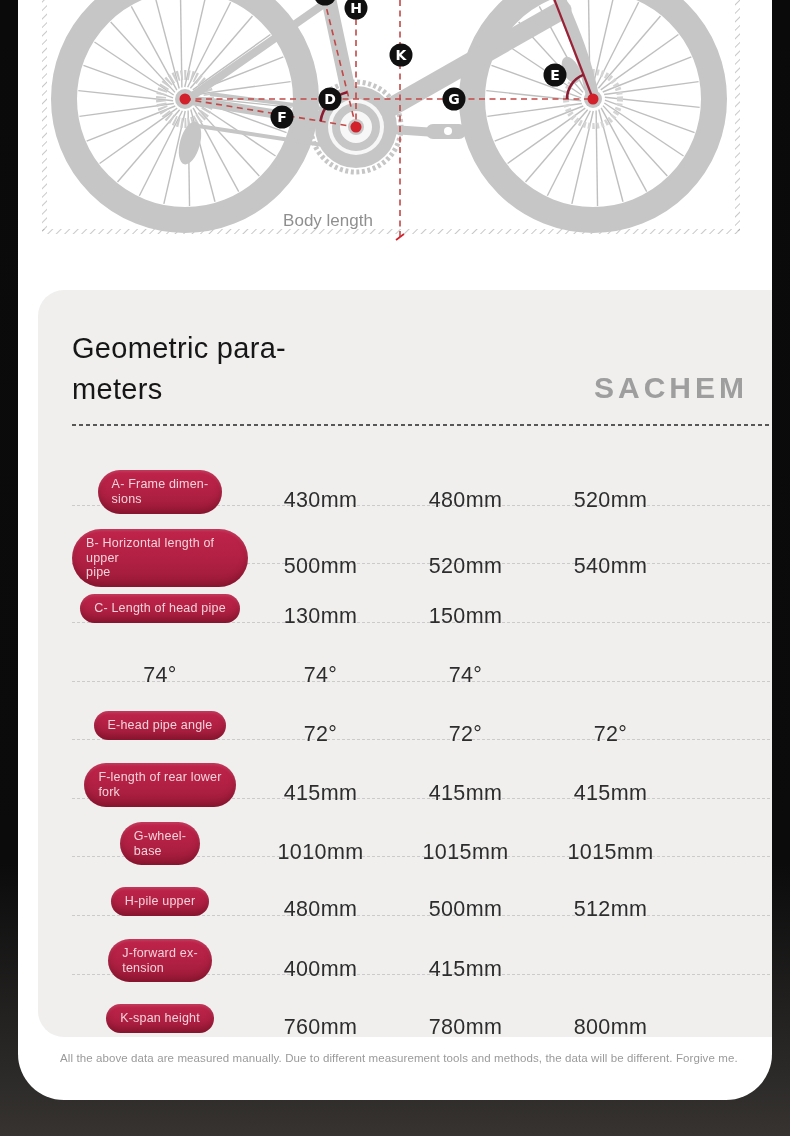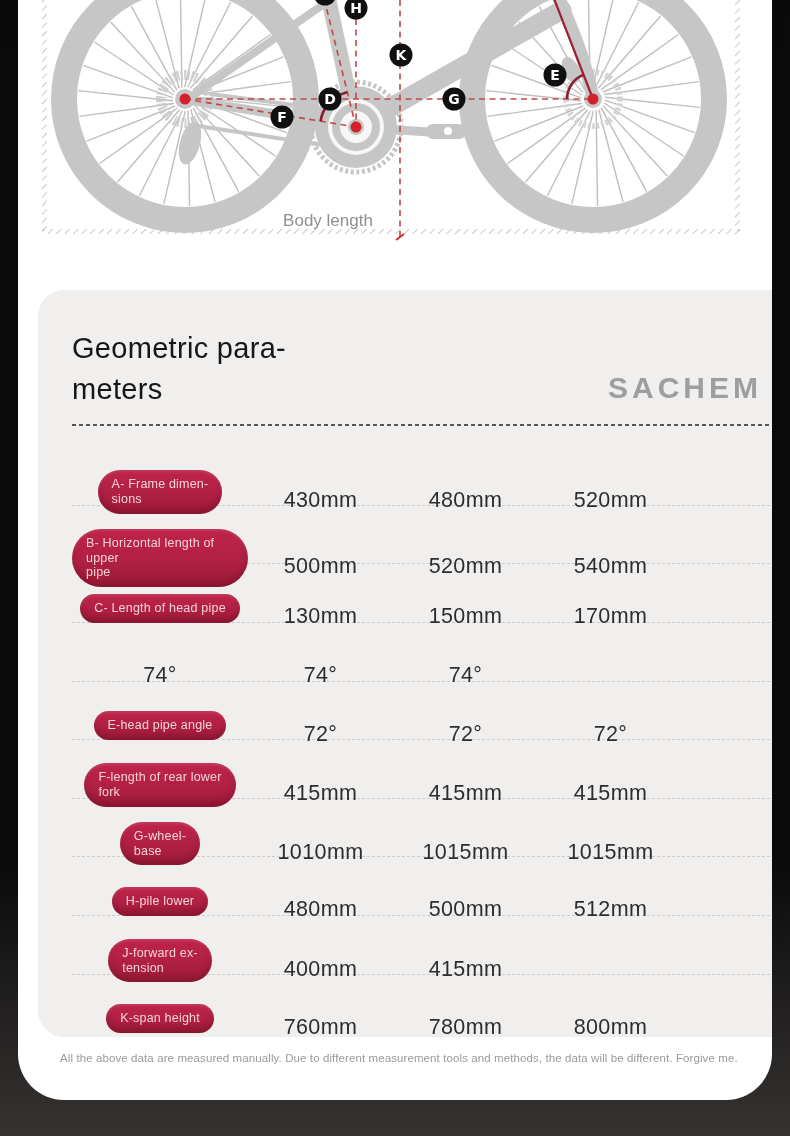--- a/index.html
+++ b/index.html
@@ -29,21 +29,21 @@
     position:absolute;left:20px;top:290px;width:778px;height:747px;
     background:#f0efee;border-radius:26px;box-sizing:border-box;
     padding:38px 16px 0 34px;
   }
   .card-header{display:flex;justify-content:space-between;align-items:flex-end;}
   .card-title{
     margin:0;font-size:29px;line-height:1.4;font-weight:400;color:#161616;
     white-space:pre-line;letter-spacing:.3px;
   }
   .brand{
-    margin:0 38px 4px 0;font-size:30px;font-weight:700;color:#9e9e9e;letter-spacing:4px;
+    margin:0 52px 4px 0;font-size:30px;font-weight:700;color:#9e9e9e;letter-spacing:4px;
   }
   .divider{
     margin-top:15px;height:2px;
     background-image:repeating-linear-gradient(90deg,#575757 0 4px,transparent 4px 7px);
   }
   .rows{margin-top:21px;}
   .row{
     display:grid;grid-template-columns:176px 145px 145px 145px;
     align-items:center;height:58.6px;box-sizing:border-box;
     border-bottom:1.5px dashed #cbcbcb;
@@ -246,21 +246,20 @@
         <div class="val">520mm</div>
         <div class="val">540mm</div>
       </div>
 
       <div class="row">
         <div class="pill-cell">
             <span class="pill">C- Length of head pipe</span>
           </div>
         <div class="val">130mm</div>
         <div class="val">150mm</div>
-        <div class="val">170mm</div>
       </div>
 
       <div class="row">
         <div class="val">74°</div>
         <div class="val">74°</div>
         <div class="val">74°</div>
       </div>
 
       <div class="row">
         <div class="pill-cell">
@@ -286,21 +285,21 @@
             <span class="pill">G-wheel-
 base</span>
           </div>
         <div class="val">1010mm</div>
         <div class="val">1015mm</div>
         <div class="val">1015mm</div>
       </div>
 
       <div class="row">
         <div class="pill-cell">
-            <span class="pill">H-pile lower</span>
+            <span class="pill">H-pile upper</span>
           </div>
         <div class="val">480mm</div>
         <div class="val">500mm</div>
         <div class="val">512mm</div>
       </div>
 
       <div class="row">
         <div class="pill-cell">
             <span class="pill">J-forward ex-
 tension</span>

